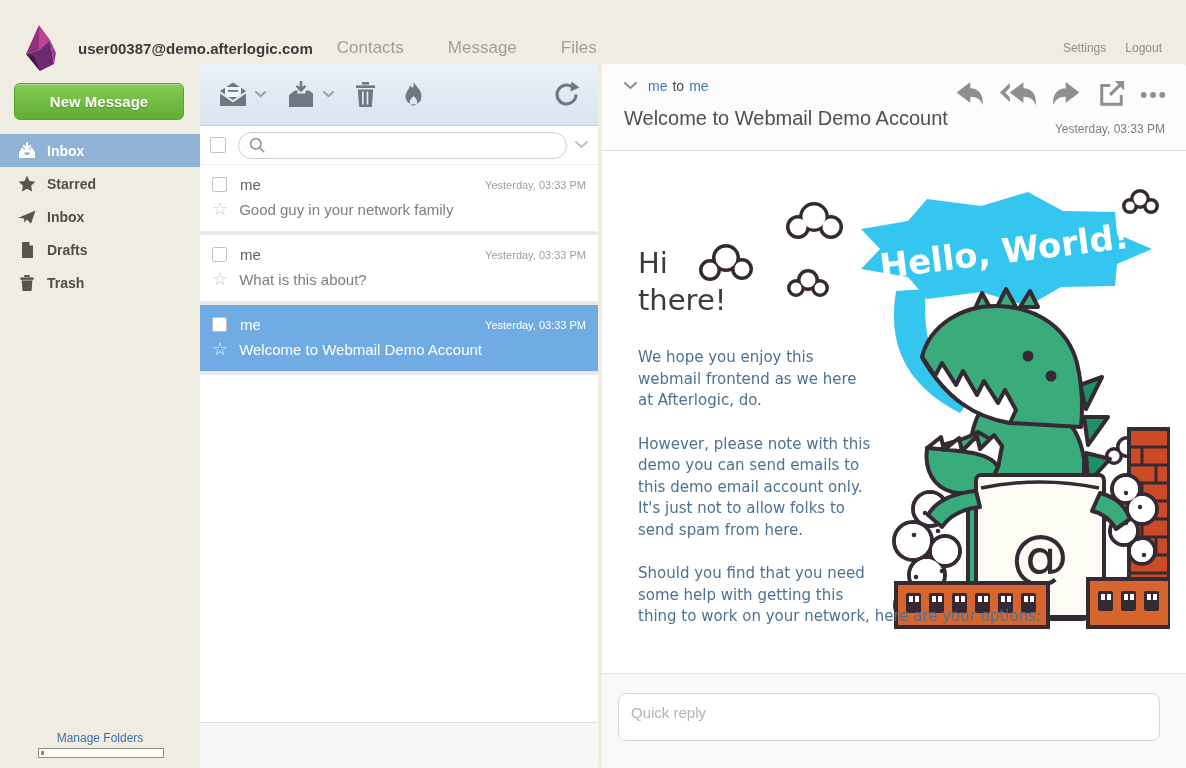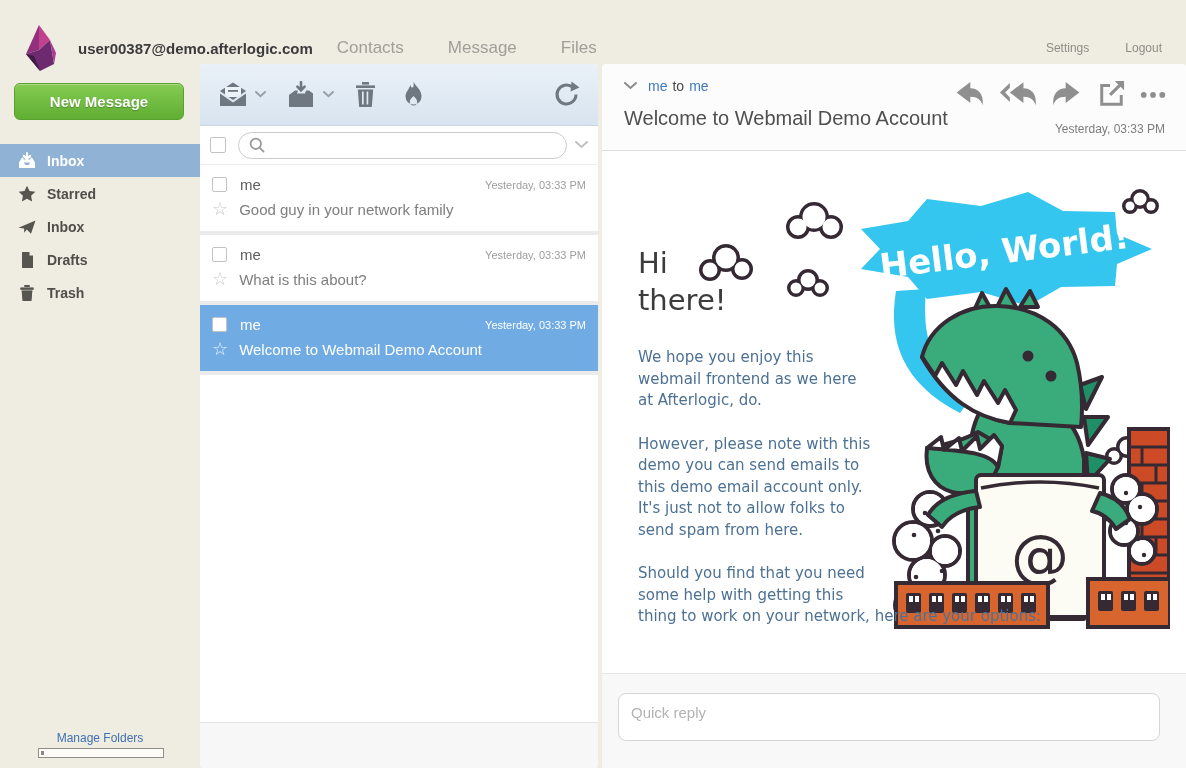--- a/index.html
+++ b/index.html
@@ -10,34 +10,34 @@
     font-family:"Liberation Sans", sans-serif;
   }
   svg { display:block; }
 
   
   .topbar { position:absolute; left:0; top:16px; width:1186px; height:64px; display:flex; align-items:center; }
   .logo { margin-left:14px; width:48px; height:50px; }
   .account-email { margin-left:16px; font-size:15px; font-weight:bold; color:#3b3b3b; }
   .topnav { display:flex; gap:44px; margin-left:24px; }
   .topnav a { font-size:17px; color:#a09f97; text-decoration:none; cursor:pointer; }
-  .topright { margin-left:auto; margin-right:24px; display:flex; gap:36px; }
+  .topright { margin-left:auto; margin-right:24px; display:flex; gap:19px; }
   .topright a { font-size:12px; color:#8e8d85; text-decoration:none; cursor:pointer; }
 
   
   .sidebar { position:absolute; left:0; top:64px; width:200px; height:704px; }
   .new-msg {
     display:block; margin:19px 16px 0 14px; width:170px; height:37px;
     border:1px solid #58a12d; border-radius:6px;
     background:linear-gradient(#85cb52,#5fae33);
     color:#fff; font-size:15px; font-weight:bold; font-family:"Liberation Sans",sans-serif;
     text-shadow:0 1px 1px rgba(0,0,0,.25); cursor:pointer;
     box-shadow:inset 0 1px 0 rgba(255,255,255,.35);
   }
-  .folders { margin-top:24px; }
+  .folders { margin-top:14px; }
   .folder { height:33px; display:flex; align-items:center; padding-left:18px; cursor:pointer;
             color:#4f4e49; font-size:14px; font-weight:bold; }
   .folder .ficon { width:18px; height:18px; margin-right:11px; flex:0 0 auto; }
   .folder .ficon svg { width:18px; height:18px; fill:#56554f; }
   .folder.selected { background:#8FB2D5; color:#fff; }
   .folder.selected .ficon svg { fill:#fff; }
   .manage-folders { position:absolute; left:0; bottom:23px; width:200px; text-align:center;
                     font-size:12px; color:#3F6FAE; text-decoration:none; cursor:pointer; }
   .side-scroll { position:absolute; left:38px; bottom:10px; width:126px; height:10px;
                  border:1px solid #8f8e86; background:#fdfcf7; cursor:pointer; }

